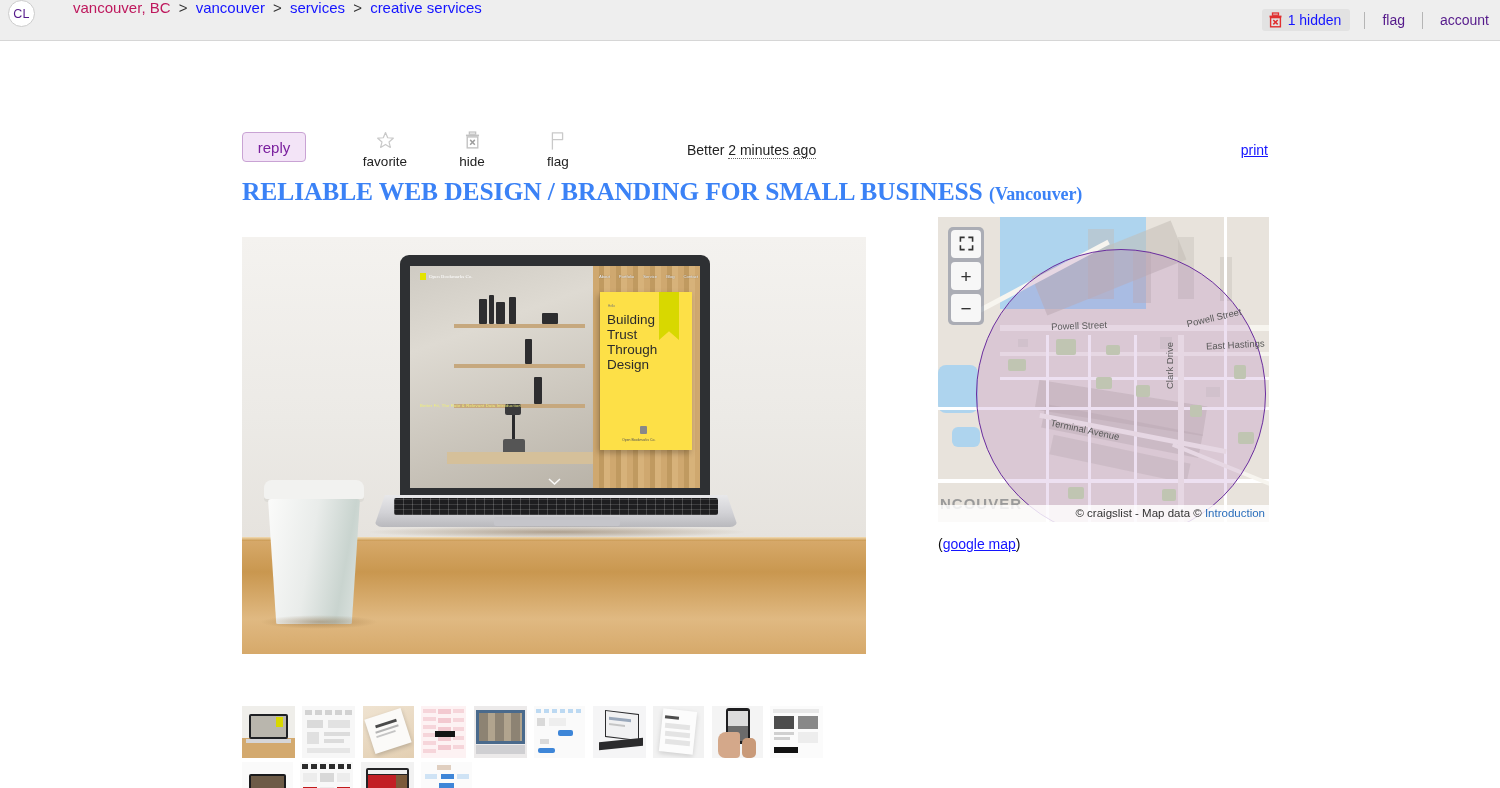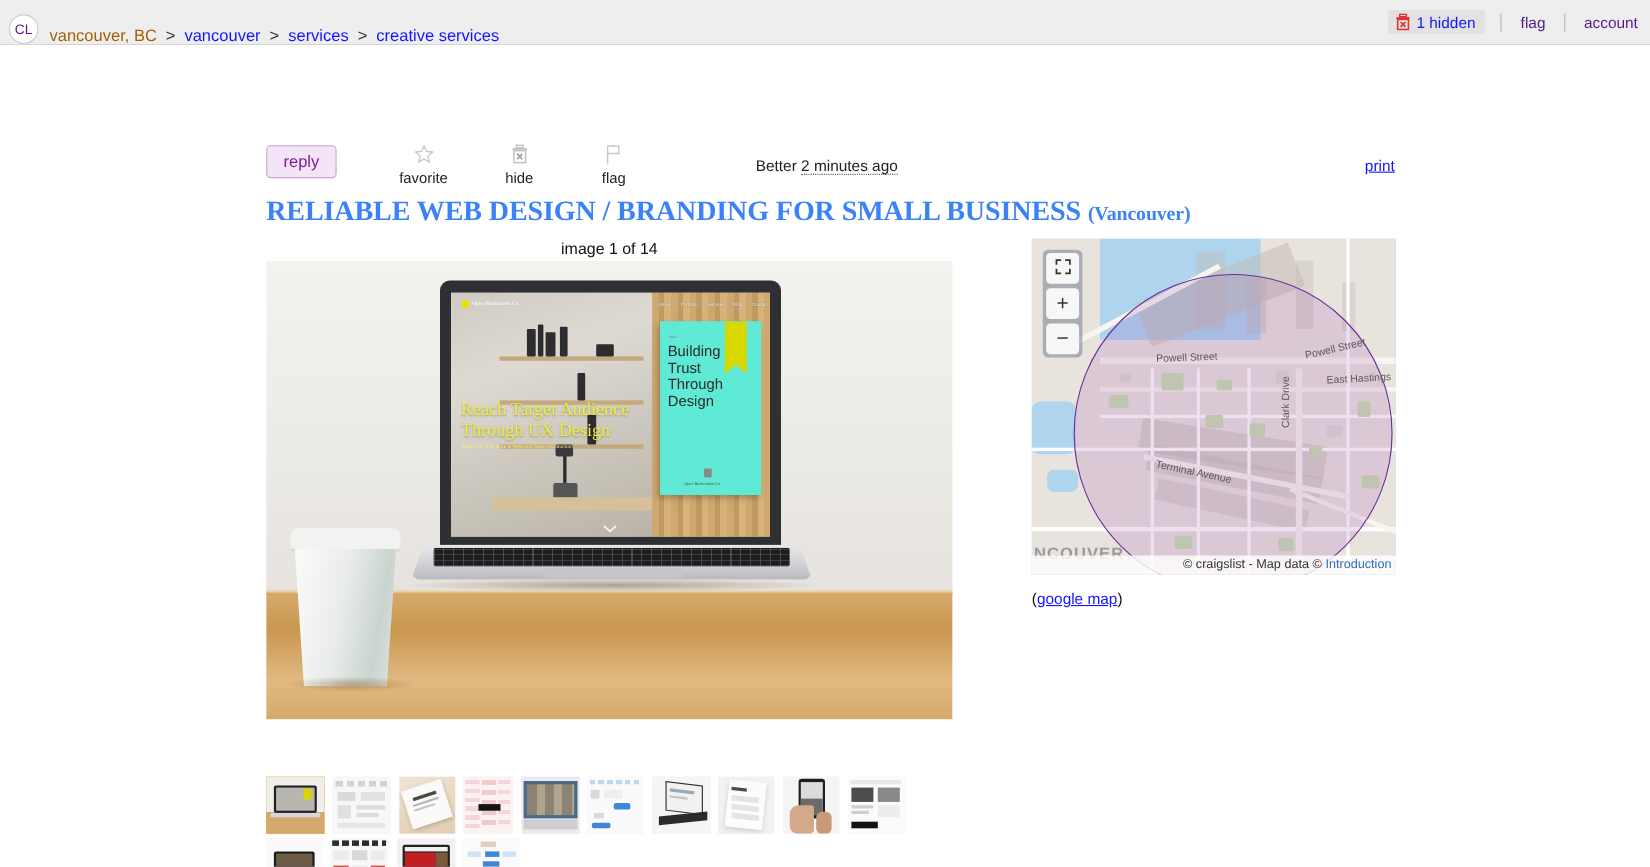--- a/index.html
+++ b/index.html
@@ -11,21 +11,22 @@
     overflow: hidden;
   }
 
   
   #header {
     position: relative;
     height: 41px;
     background: #eeeeee;
     border-bottom: 1px solid #d6d6d6;
     display: flex;
-    align-items: flex-end;
+    align-items: flex-start;
+    gap: 28px;
   }
   #cl-logo {
     width: 27px; height: 27px;
     margin-left: 8px;
     border-radius: 50%;
     background: #ffffff;
     border: 1px solid #cccccc;
     color: #551a8b;
     font-size: 12.5px;
     font-weight: 400;
@@ -33,21 +34,21 @@
     letter-spacing: .2px;
     flex: 0 0 auto;
   }
   #breadcrumb {
     margin-left: 10px;
     font-size: 15px;
     color: #551a8b;
     white-space: nowrap;
     line-height: 1;
   }
-  #breadcrumb .crumb-static { color: #a16207; }
+  #breadcrumb .crumb-static { color: #be185d; }
   #breadcrumb a { color: #1414ff; text-decoration: none; }
   #breadcrumb .sep { color: #333333; margin: 0 4px; }
 
   #header-right {
     position: absolute;
     right: 8px; top: 0; bottom: 0;
     display: flex; align-items: center;
     font-size: 14px;
   }
   #hidden-pill {
@@ -216,21 +217,21 @@
   .shelf {
     position:absolute; background:#c6a87e; height:4px;
   }
   .book { position:absolute; background:#2d2d2f; border-radius:1px; }
   .screen-wood {
     position:absolute; right:0; top:0; width:37%; height:100%;
     background: repeating-linear-gradient(90deg,#cfa86f 0 6px,#c09a60 6px 11px,#d7b27a 11px 17px);
   }
   .poster {
     position:absolute; right:8px; top:26px; width:92px; height:158px;
-    background:#5eead4;
+    background:#fde047;
     box-shadow: -2px 3px 6px rgba(0,0,0,.25);
   }
   .poster .ribbon {
     position:absolute; right:13px; top:0; width:20px; height:48px;
     background:#d8d800;
     clip-path: polygon(0 0,100% 0,100% 100%,50% 82%,0 100%);
   }
   .poster .ptiny { position:absolute; left:8px; top:12px; font-size:3px; color:#777; }
   .poster .ptext {
     position:absolute; left:7px; top:20px;
@@ -468,21 +469,20 @@
     </div>
 
     <a href="#" id="print-link">print</a>
   </div>
 
   <div id="posting-title">
     <span>RELIABLE WEB DESIGN / BRANDING FOR SMALL BUSINESS</span>
     <span class="loc">(Vancouver)</span>
   </div>
 
-  <div id="image-caption">image 1 of 14</div>
 
   <div id="main-image">
     <div class="scene">
       <div class="wall"></div>
       <div class="desk"></div>
       <div class="desk-edge"></div>
 
       <div class="cup-lid"></div>
       <div class="cup-body"></div>
       <div class="cup-shadow"></div>
@@ -526,24 +526,20 @@
           </div>
 
           <div class="navbar">
             <span>About</span>
             <span>Portfolio</span>
             <span>Service</span>
             <span>Blog</span>
             <span>Contact</span>
           </div>
 
-          <div class="headline">
-            <span>Reach Target Audience</span><br>
-            <span>Through UX Design</span>
-          </div>
           <div class="subline">Better Fit, The Rate &amp; Relevant Data Introduction</div>
 
           <span class="chev">
             <svg width="13" height="7" viewBox="0 0 13 7" aria-hidden="true">
               <path d="M1 1 L6.5 6 L12 1" fill="none" stroke="#ffffff" stroke-width="1.6"></path>
             </svg>
           </span>
         </div>
       </div>
 

